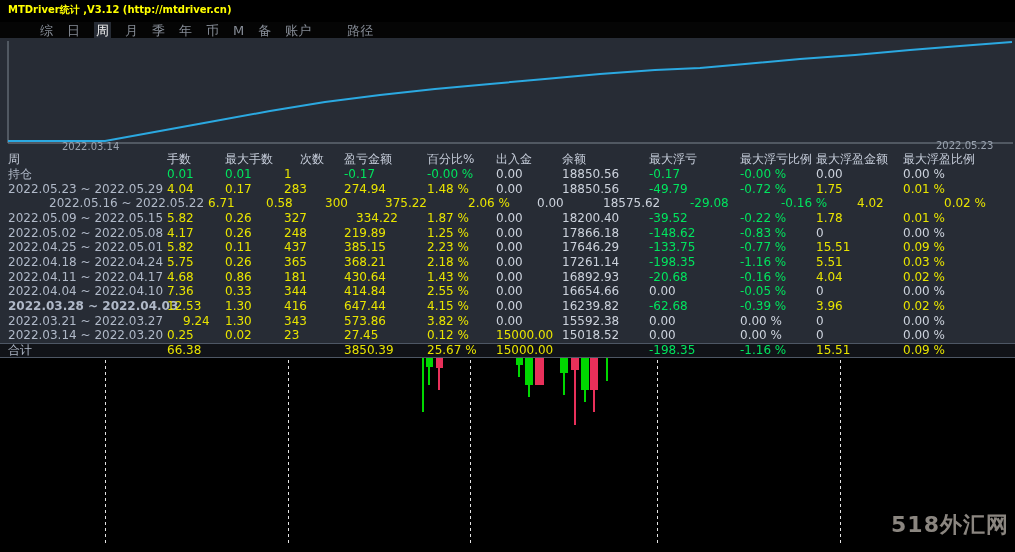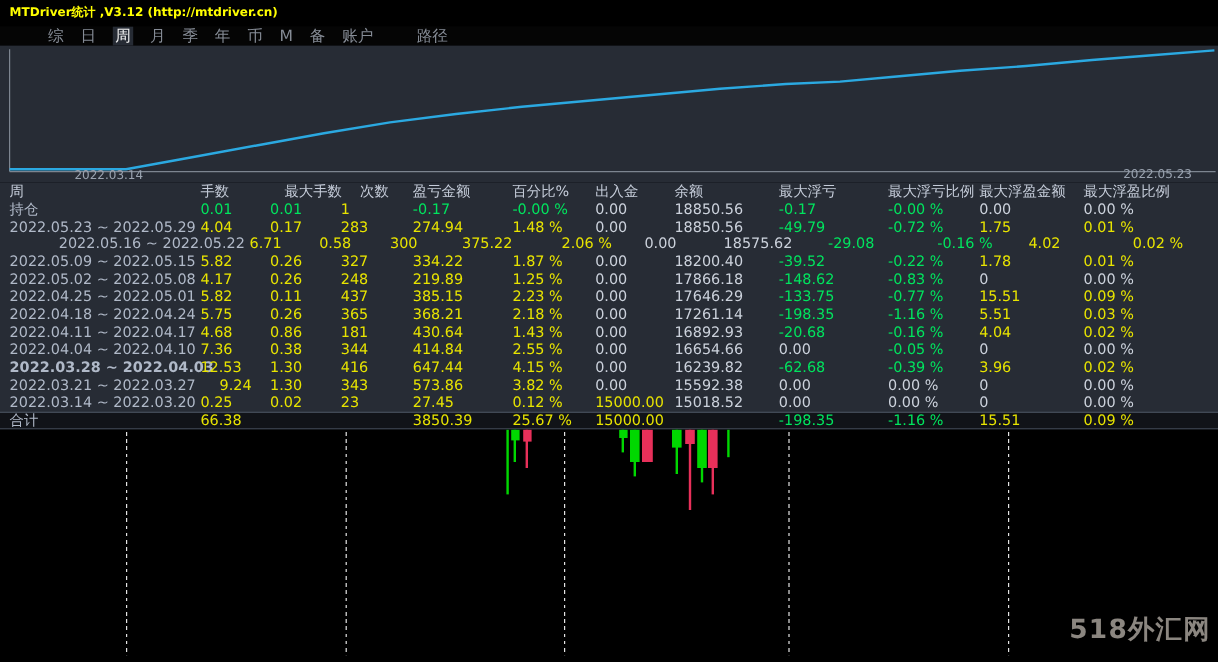--- a/index.html
+++ b/index.html
@@ -78,21 +78,21 @@
       <polyline class="curve" points="8,103 105,103 160,93 215,83 270,73 325,64 380,57 435,51 490,46 545,41 600,36 655,32 700,30 745,26 800,21 855,17 910,12 960,8 1012,4"></polyline>
     </svg>
     <span class="cdate left">2022.03.14</span>
     <span class="cdate right">2022.05.23</span>
   </div>
 
   <div class="table-panel">
     <div class="t-head">
         <span class="hcell" style="left: 8px;">周</span>
         <span class="hcell" style="left: 167px;">手数</span>
-        <span class="hcell" style="left: 225px; margin-left: 12px;">最大手数</span>
+        <span class="hcell" style="left: 225px;">最大手数</span>
         <span class="hcell" style="left: 300px;">次数</span>
         <span class="hcell" style="left: 344px;">盈亏金额</span>
         <span class="hcell" style="left: 427px;">百分比%</span>
         <span class="hcell" style="left: 496px;">出入金</span>
         <span class="hcell" style="left: 562px;">余额</span>
         <span class="hcell" style="left: 649px;">最大浮亏</span>
         <span class="hcell" style="left: 740px;">最大浮亏比例</span>
         <span class="hcell" style="left: 816px;">最大浮盈金额</span>
         <span class="hcell" style="left: 903px;">最大浮盈比例</span>
       </div>
@@ -137,21 +137,21 @@
           <span class="cell c-g" style="left: 649px;">-29.08</span>
           <span class="cell c-g" style="left: 740px;">-0.16 %</span>
           <span class="cell c-y" style="left: 816px;">4.02</span>
           <span class="cell c-y" style="left: 903px;">0.02 %</span>
         </div>
         <div class="t-row" style="top: 59.01px;">
           <span class="cell c-d" style="left: 8px;">2022.05.09 ~ 2022.05.15</span>
           <span class="cell c-y" style="left: 167px;">5.82</span>
           <span class="cell c-y" style="left: 225px;">0.26</span>
           <span class="cell c-y" style="left: 284px;">327</span>
-          <span class="cell c-y" style="left: 344px; text-align: center;">334.22</span>
+          <span class="cell c-y" style="left: 356px; text-align: center;">334.22</span>
           <span class="cell c-y" style="left: 427px;">1.87 %</span>
           <span class="cell c-w" style="left: 496px;">0.00</span>
           <span class="cell c-w" style="left: 562px;">18200.40</span>
           <span class="cell c-g" style="left: 649px;">-39.52</span>
           <span class="cell c-g" style="left: 740px;">-0.22 %</span>
           <span class="cell c-y" style="left: 816px;">1.78</span>
           <span class="cell c-y" style="left: 903px;">0.01 %</span>
         </div>
         <div class="t-row" style="top: 73.68px;">
           <span class="cell c-d" style="left: 8px;">2022.05.02 ~ 2022.05.08</span>
@@ -205,21 +205,21 @@
           <span class="cell c-w" style="left: 496px;">0.00</span>
           <span class="cell c-w" style="left: 562px;">16892.93</span>
           <span class="cell c-g" style="left: 649px;">-20.68</span>
           <span class="cell c-g" style="left: 740px;">-0.16 %</span>
           <span class="cell c-y" style="left: 816px;">4.04</span>
           <span class="cell c-y" style="left: 903px;">0.02 %</span>
         </div>
         <div class="t-row" style="top: 132.36px;">
           <span class="cell c-d" style="left: 8px;">2022.04.04 ~ 2022.04.10</span>
           <span class="cell c-y" style="left: 167px;">7.36</span>
-          <span class="cell c-y" style="left: 225px;">0.38</span>
+          <span class="cell c-y" style="left: 225px;">0.33</span>
           <span class="cell c-y" style="left: 284px;">344</span>
           <span class="cell c-y" style="left: 344px;">414.84</span>
           <span class="cell c-y" style="left: 427px;">2.55 %</span>
           <span class="cell c-w" style="left: 496px;">0.00</span>
           <span class="cell c-w" style="left: 562px;">16654.66</span>
           <span class="cell c-w" style="left: 649px;">0.00</span>
           <span class="cell c-g" style="left: 740px;">-0.05 %</span>
           <span class="cell c-w" style="left: 816px;">0</span>
           <span class="cell c-w" style="left: 903px;">0.00 %</span>
         </div>

